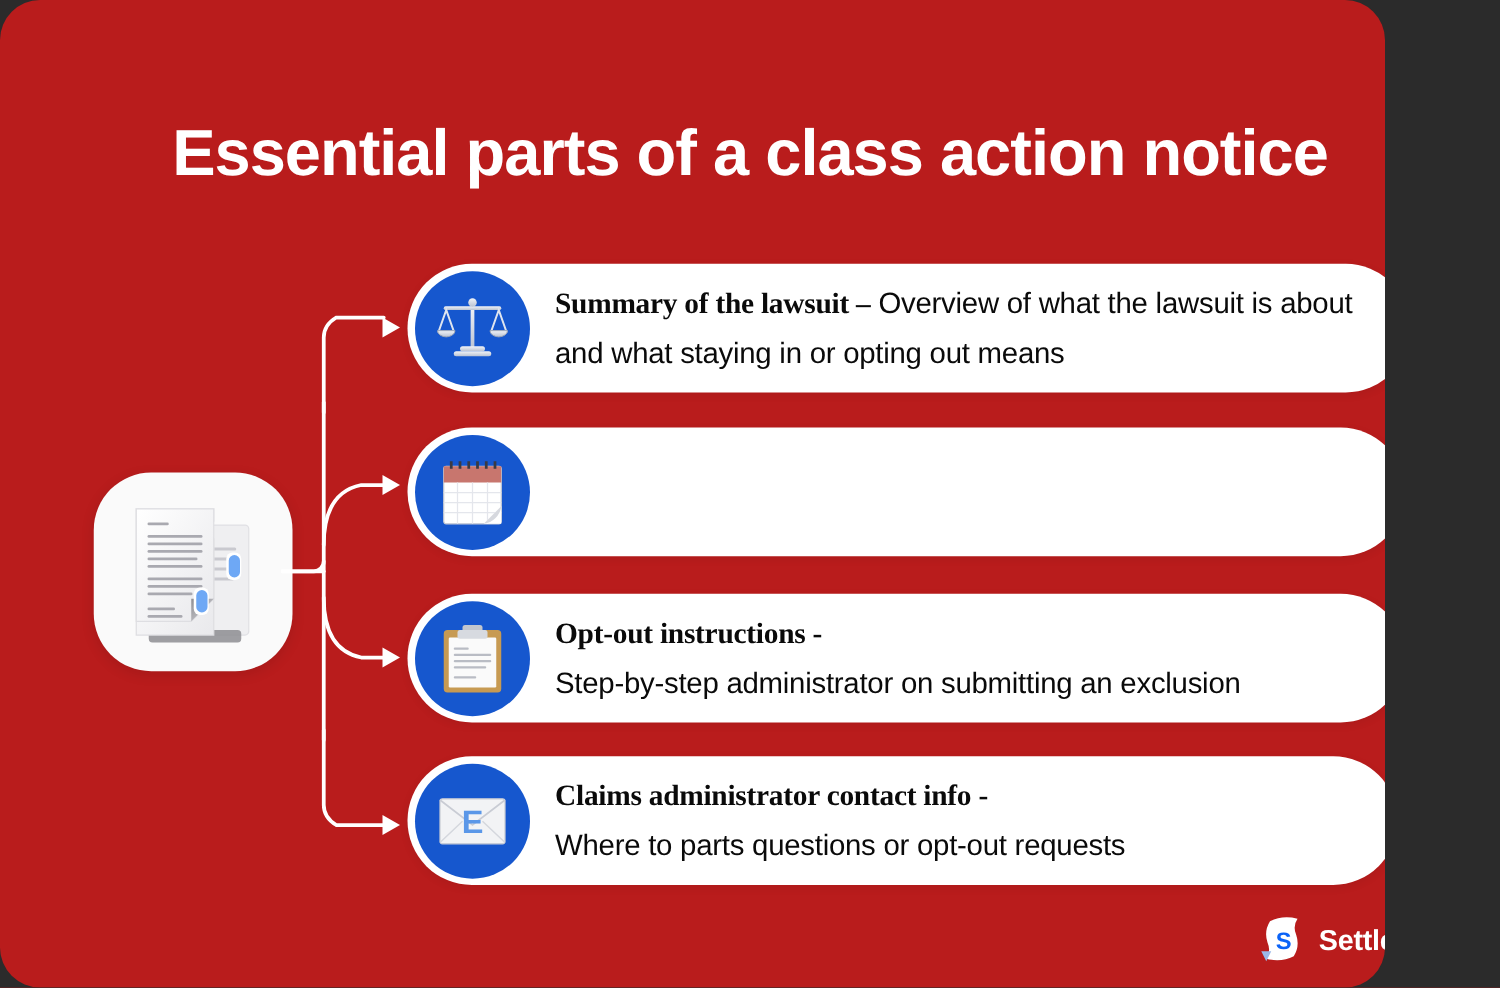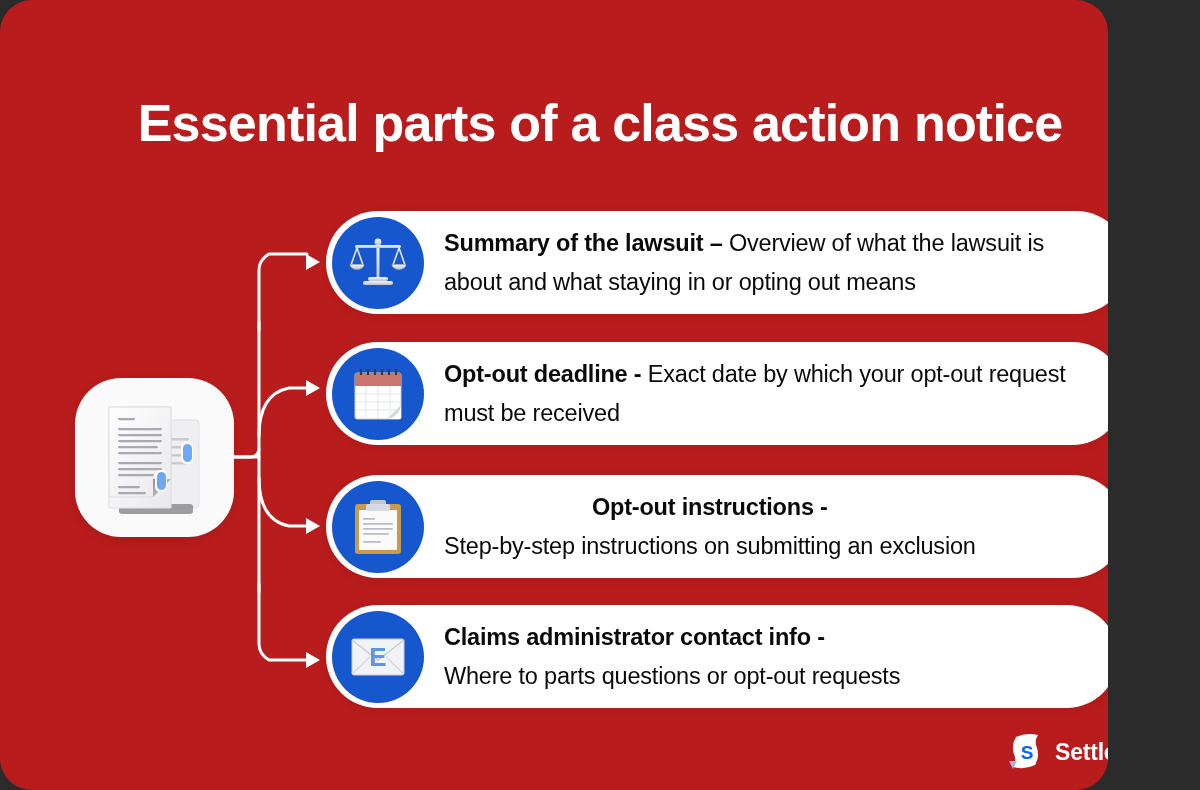--- a/index.html
+++ b/index.html
@@ -91,20 +91,21 @@
     margin-left: 118px;
     margin-right: 34px;
     color: #0A0A0A;
     font-size: 23.5px;
     line-height: 39px;
     font-weight: 400;
     letter-spacing: -0.2px;
   }
   .card-text b {
     font-weight: 700;
+    font-family: Liberation Serif, serif;
   }
 
   
   .brand {
     position: absolute;
     left: 1007px;
     top: 731px;
     height: 42px;
     display: flex;
     align-items: center;
@@ -241,43 +242,40 @@
             <path d="M19 12 v-6"></path>
             <path d="M26 12 v-6"></path>
           <path d="M33 12 v-6"></path>
             <path d="M40 12 v-6"></path>
             <path d="M47 12 v-6"></path>
         </g>
         <path d="M52 42 l-14 14 h14 z" fill="#ffffff"></path>
         <path d="M52 42 a16 16 0 0 1 -14 14 z" fill="#d6d8de"></path>
       </svg>
     </div>
-    <div class="card-text">
-      <b>Opt-out deadline -</b><span> Exact date by which your opt-out request must be received</span>
-    </div>
-  </div>
-
-  <div class="card" style="left:326px; top:475px; width:798px; height:103px;text-align:center;">
+  </div>
+
+  <div class="card" style="left:326px; top:475px; width:798px; height:103px;">
     <div class="card-icon">
       <svg width="54" height="62" viewBox="0 0 54 62">
         <rect x="4" y="8" width="46" height="50" rx="3" fill="#C79A52"></rect>
         <rect x="8" y="14" width="38" height="40" rx="1" fill="#FAFAFA"></rect>
         <rect x="19" y="4" width="16" height="8" rx="2" fill="#C2C6CE"></rect>
         <rect x="15" y="8" width="24" height="7" rx="2" fill="#D7DAE0"></rect>
         <g fill="#b9bcc4">
           <rect x="12" y="22" width="12" height="1.8" rx="0.9"></rect>
           <rect x="12" y="27" width="30" height="1.8" rx="0.9"></rect>
           <rect x="12" y="32" width="30" height="1.8" rx="0.9"></rect>
           <rect x="12" y="37" width="26" height="1.8" rx="0.9"></rect>
           <rect x="12" y="45" width="18" height="1.8" rx="0.9"></rect>
         </g>
       </svg>
     </div>
     <div class="card-text">
-      <b>Opt-out instructions -</b><br><span> Step-by-step instructions on submitting an exclusion</span>
+      <b>Opt-out instructions -</b><br><span> Step-by-step administrator on submitting an exclusion</span>
     </div>
   </div>
 
   <div class="card" style="left:326px; top:605px; width:792px; height:103px;">
     <div class="card-icon">
       <svg width="60" height="48" viewBox="0 0 60 48">
         <rect x="4" y="6" width="52" height="36" rx="2" fill="#F2F3F5" stroke="#c9ccd4" stroke-width="1"></rect>
         <path d="M4 7 L30 27 L56 7" fill="none" stroke="#c9ccd4" stroke-width="1.4"></path>
         <path d="M4 41 L22 24 M56 41 L38 24" fill="none" stroke="#d4d7dd" stroke-width="1.2"></path>
         <text x="30" y="33" font-family="'Liberation Sans', sans-serif" font-size="26" font-weight="700" fill="#5A97E8" text-anchor="middle">E</text>

